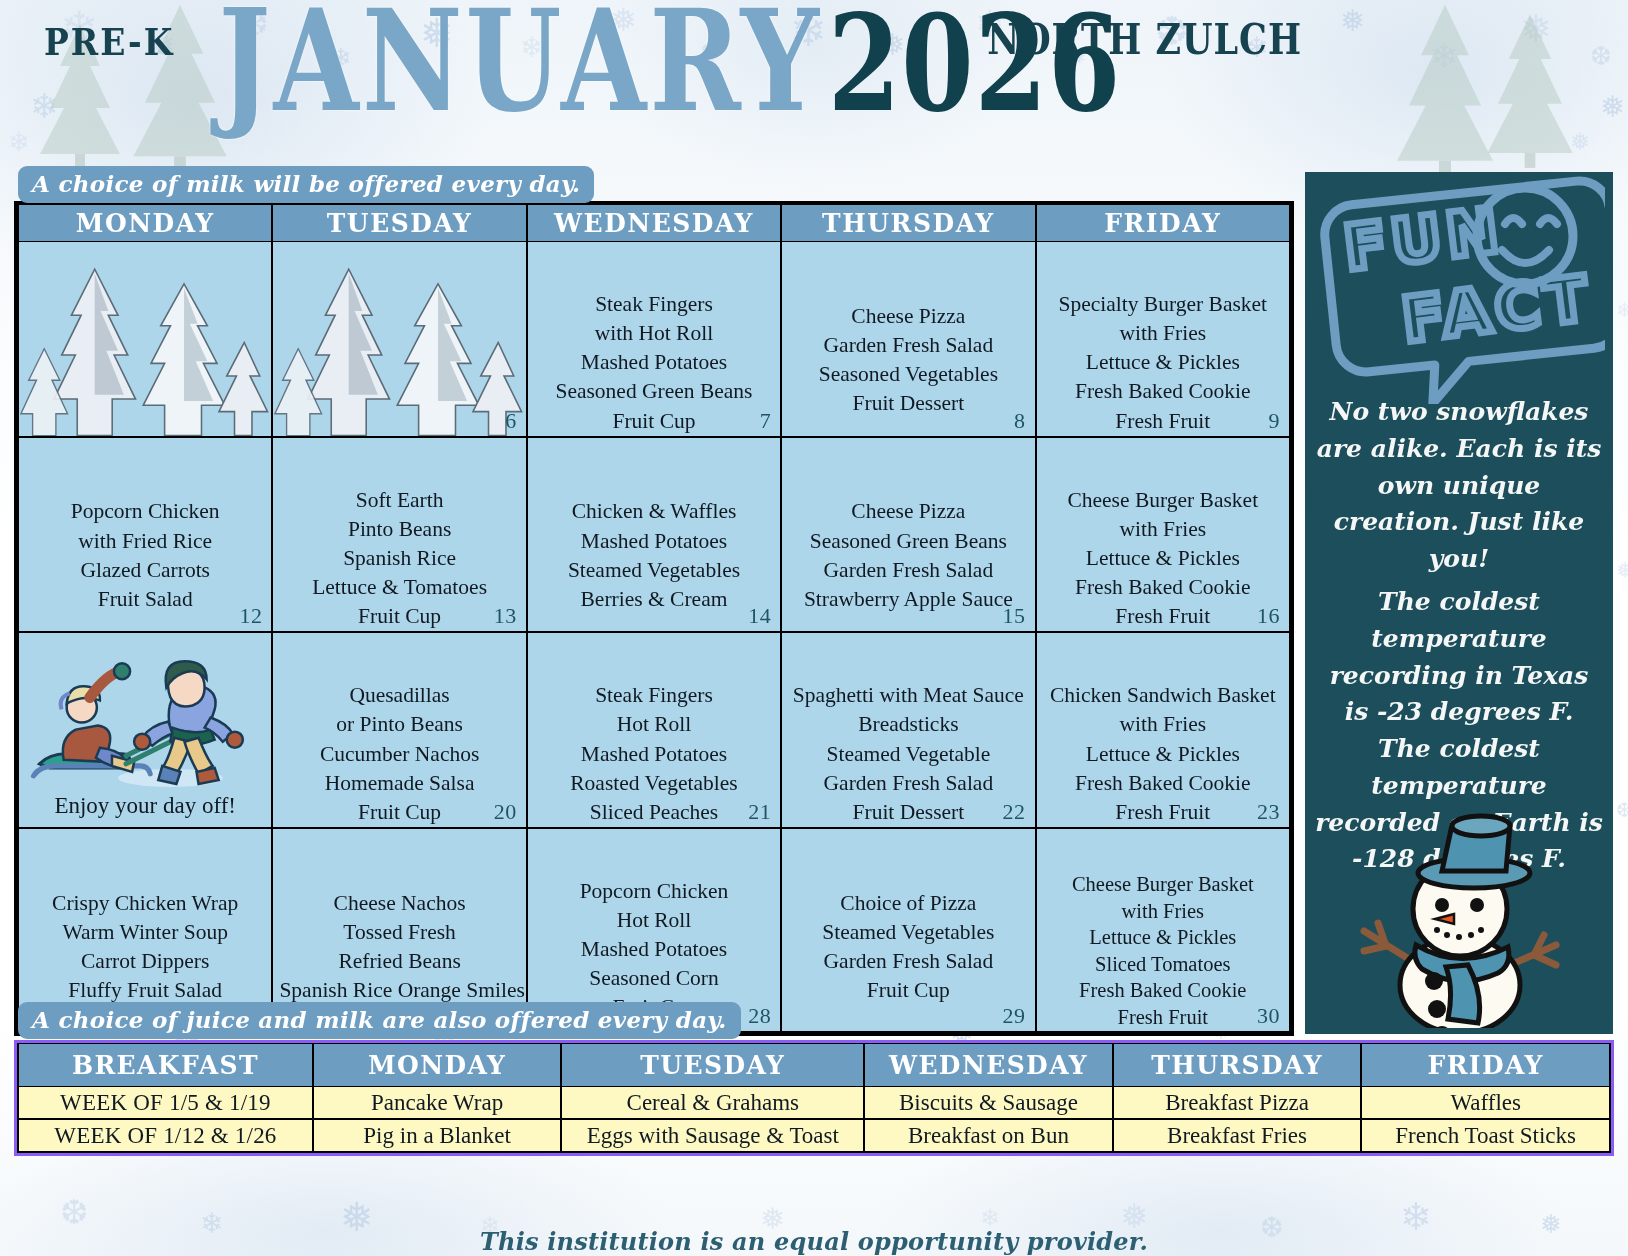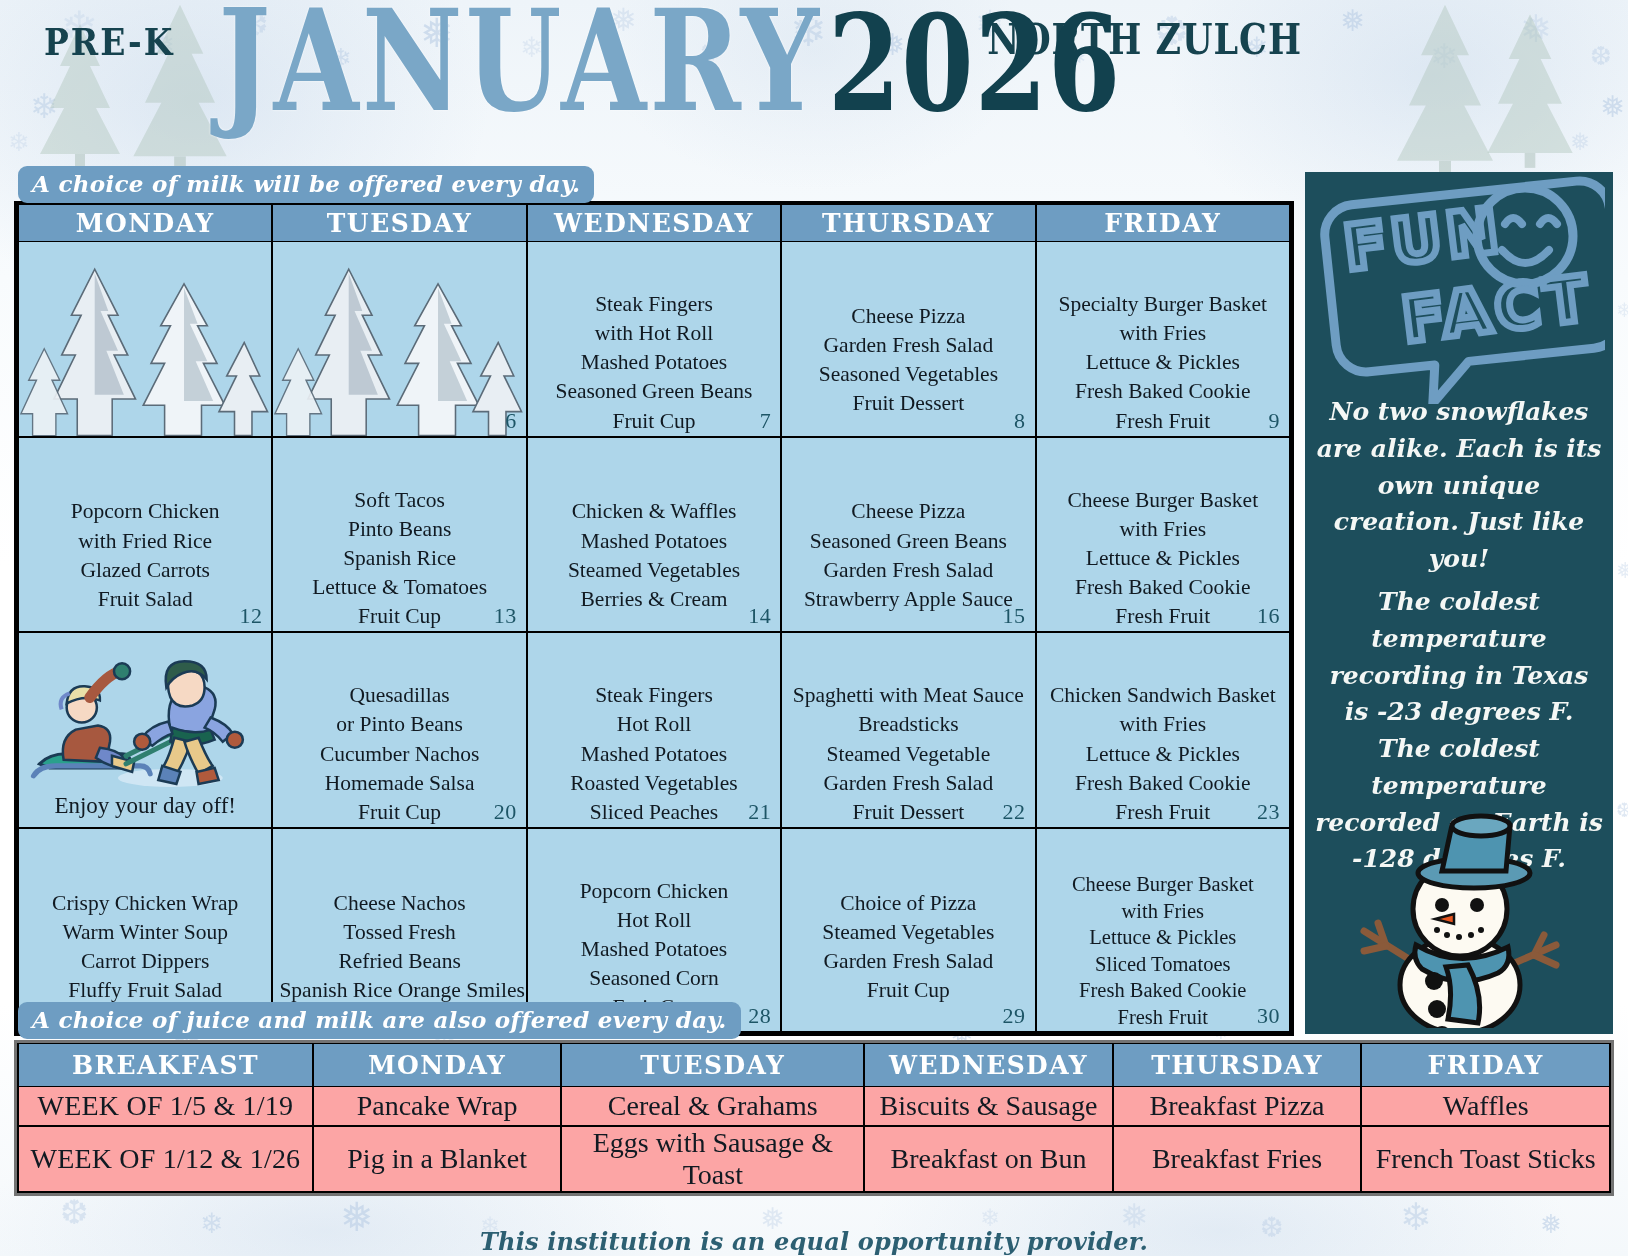--- a/index.html
+++ b/index.html
@@ -217,42 +217,42 @@
   #fact-2 { top: 412px; }
   .snowman-svg { position: absolute; left: 50%; transform: translateX(-50%); bottom: 6px; }
 
   
   .breakfast {
     position: absolute;
     left: 14px;
     top: 1040px;
     width: 1600px;
     z-index: 4;
-    border: 3px solid #737373;
+    border: 3px solid #8b5cf6;
   }
   .breakfast table { width: 100%; border-collapse: collapse; table-layout: fixed; }
   .breakfast th {
     background: #6e9dc2;
     color: #ffffff;
     height: 42px;
     font-family: "DejaVu Serif", serif;
     font-weight: 700;
     font-size: 25px;
     letter-spacing: 1.4px;
     transform: scaleY(1.05);
     border: 2px solid #000;
     text-align: center;
   }
   .breakfast td {
-    background: #fca5a5;
+    background: #fef9c3;
     border: 2px solid #000;
-    height: 40px;
+    height: 33px;
     text-align: center;
     font-family: "Liberation Serif", serif;
-    font-size: 28px;
+    font-size: 23px;
     color: #111a22;
   }
   .breakfast td.wk { letter-spacing: .2px; }
 
   
   .footer-note {
     position: absolute;
     left: 0; right: 0;
     top: 1208px;
     text-align: center;
@@ -421,21 +421,21 @@
             <div class="cell-items">
               <div>Popcorn Chicken</div>
               <div>with Fried Rice</div>
               <div>Glazed Carrots</div>
               <div>Fruit Salad</div>
             </div>
             <div class="date-num">12</div>
           </td>
           <td>
             <div class="cell-items">
-              <div>Soft Tacos</div>
+              <div>Soft Earth</div>
               <div>Pinto Beans</div>
               <div>Spanish Rice</div>
               <div>Lettuce &amp; Tomatoes</div>
               <div>Fruit Cup</div>
             </div>
             <div class="date-num">13</div>
           </td>
           <td>
             <div class="cell-items">
               <div>Chicken &amp; Waffles</div>

